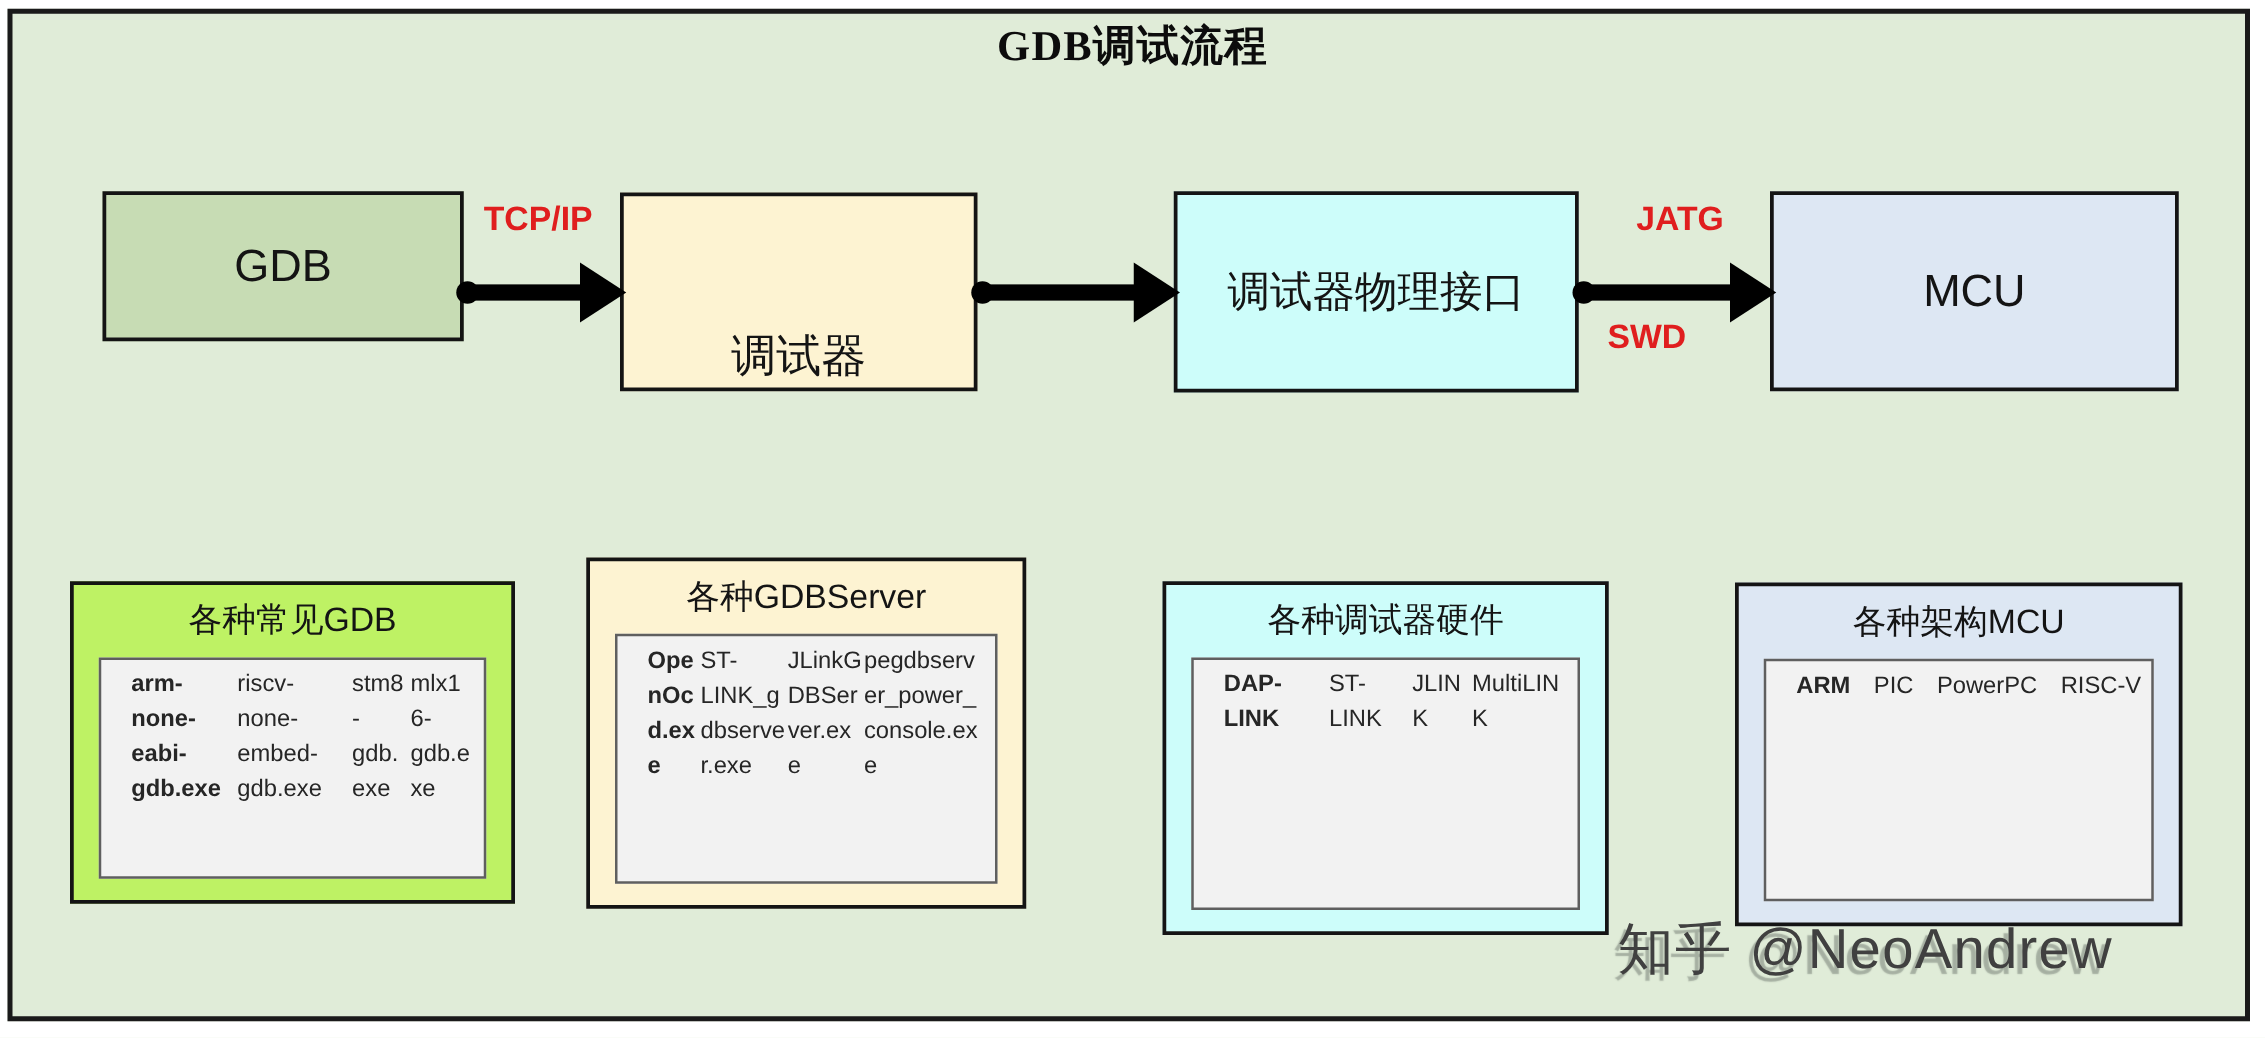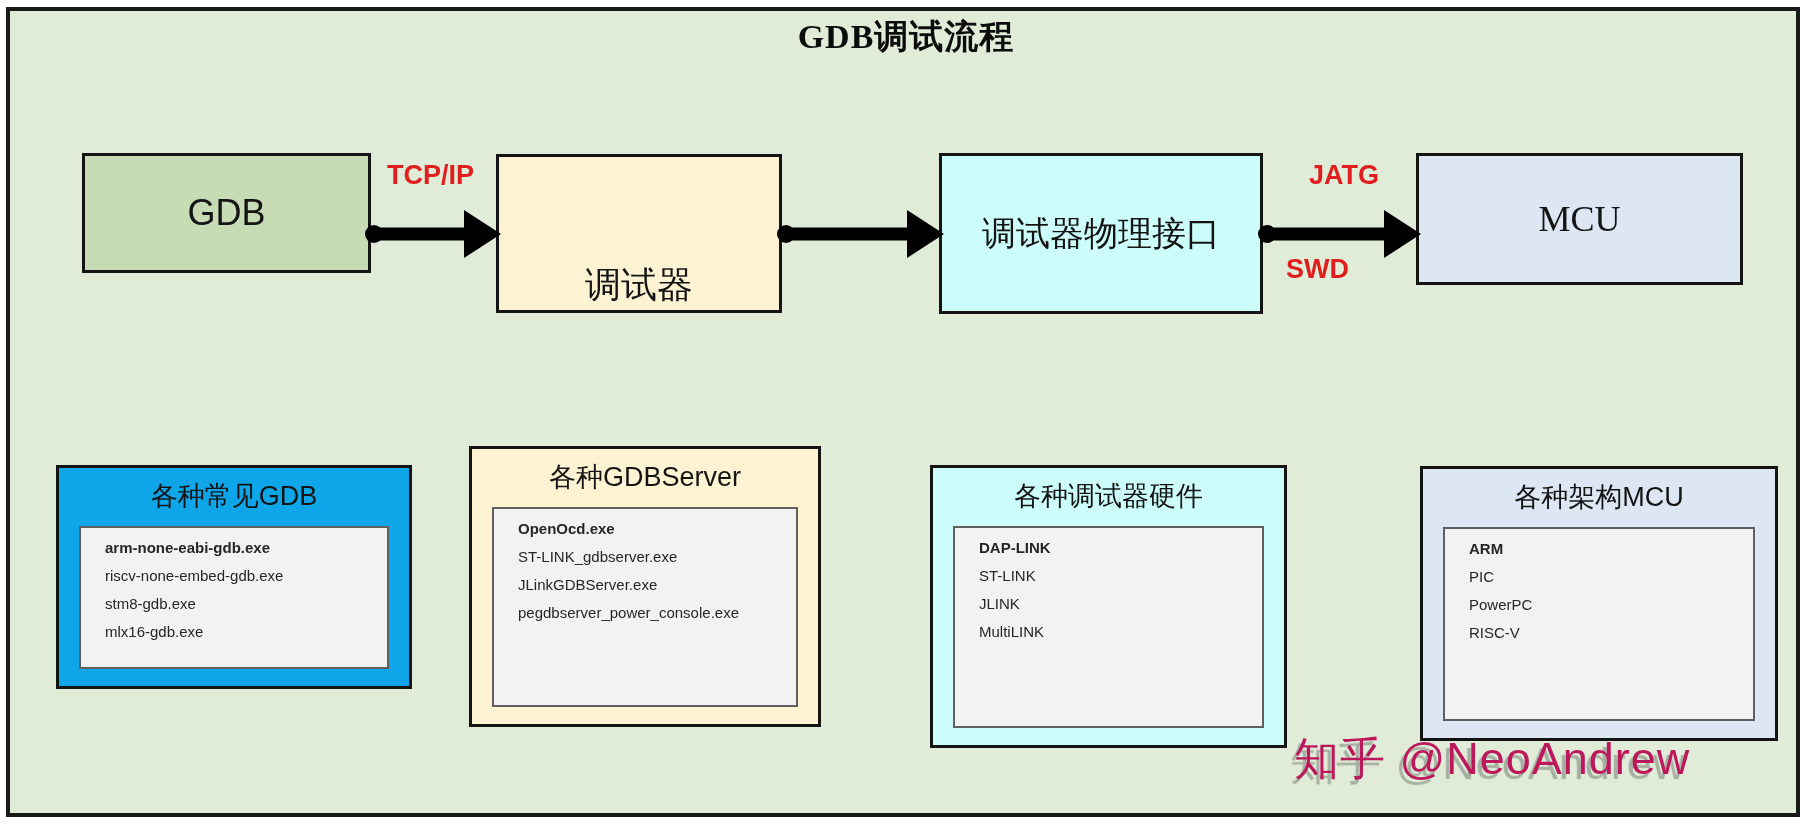--- a/index.html
+++ b/index.html
@@ -43,21 +43,21 @@
     display: flex;
     align-items: center;
     justify-content: center;
     font-size: 36px;
     color: #141414;
     box-sizing: border-box;
   }
   .node-gdb       { left: 82px;   top: 153px; width: 289px; height: 120px; background: #c7dcb4; }
   .node-debugger  { left: 496px;  top: 154px; width: 286px; height: 159px; background: #fdf3d2; align-items: flex-end; }
   .node-interface { left: 939px;  top: 153px; width: 324px; height: 161px; background: #cdfdfa; font-size: 34px; font-family: Liberation Mono, monospace; }
-  .node-mcu       { left: 1416px; top: 153px; width: 327px; height: 132px; background: #dde7f3; font-family: Liberation Serif, serif; }
+  .node-mcu       { left: 1416px; top: 153px; width: 327px; height: 160px; background: #dde7f3; }
   
   .flow-arrow { position: absolute; top: 206px; height: 56px; }
   .arrow-1 { left: 364px;  width: 138px; }
   .arrow-2 { left: 776px;  width: 169px; }
   .arrow-3 { left: 1257px; width: 165px; }
   
   .conn-label {
     position: absolute;
     font-size: 27px;
     font-weight: bold;
@@ -65,62 +65,62 @@
   }
   .label-tcpip { left: 387px;  top: 160px; }
   .label-jatg  { left: 1281px; top: 160px; margin-left: 28px; }
   .label-swd   { left: 1286px; top: 254px; }
   
   .group {
     position: absolute;
     border: 3px solid #141414;
     box-sizing: border-box;
   }
-  .group-1 { left: 56px;   top: 465px; width: 356px; height: 224px; background: #0ea5e9; }
+  .group-1 { left: 56px;   top: 465px; width: 356px; height: 258px; background: #bef264; }
   .group-2 { left: 469px;  top: 446px; width: 352px; height: 281px; background: #fdf3d2; }
   .group-3 { left: 930px;  top: 465px; width: 357px; height: 283px; background: #cdfdfa; }
-  .group-4 { left: 1388px; top: 466px; width: 358px; height: 275px; background: #dde7f3; margin-left: 32px; }
+  .group-4 { left: 1388px; top: 466px; width: 358px; height: 275px; background: #dde7f3; }
   .group-title {
     position: absolute;
     left: 0;
     right: 0;
     top: 10px;
     text-align: center;
     font-size: 27px;
     color: #141414;
   }
   .group-list {
     position: absolute;
     left: 20px;
     right: 20px;
     top: 58px;
     bottom: 17px;
     background: #f2f2f2;
     border: 2px solid #5f5f5f;
     display: flex;
-    flex-direction: column;
-    justify-content: flex-start;
+    flex-direction: row;
+    justify-content: space-between;
     box-sizing: border-box;
     margin: 0;
     padding: 6px 8px 6px 24px;
     list-style: none;
-    font-size: 15px;
+    font-size: 19px;
     line-height: 28px;
     color: #262626;
     overflow-wrap: anywhere;
   }
   .group-list li { margin: 0; padding: 0; }
   .group-list li.bold { font-weight: bold; }
   
   .watermark {
     position: absolute;
     left: 1294px;
     top: 729px;
     font-size: 45px;
-    color: #be185d;
+    color: #404040;
     letter-spacing: 1px;
     white-space: nowrap;
     text-shadow: -4px 5px 1px rgba(158, 168, 155, 0.9);
     z-index: 10;
   }
 </style>
 </head>
 <body>
 
 <div class="canvas">

